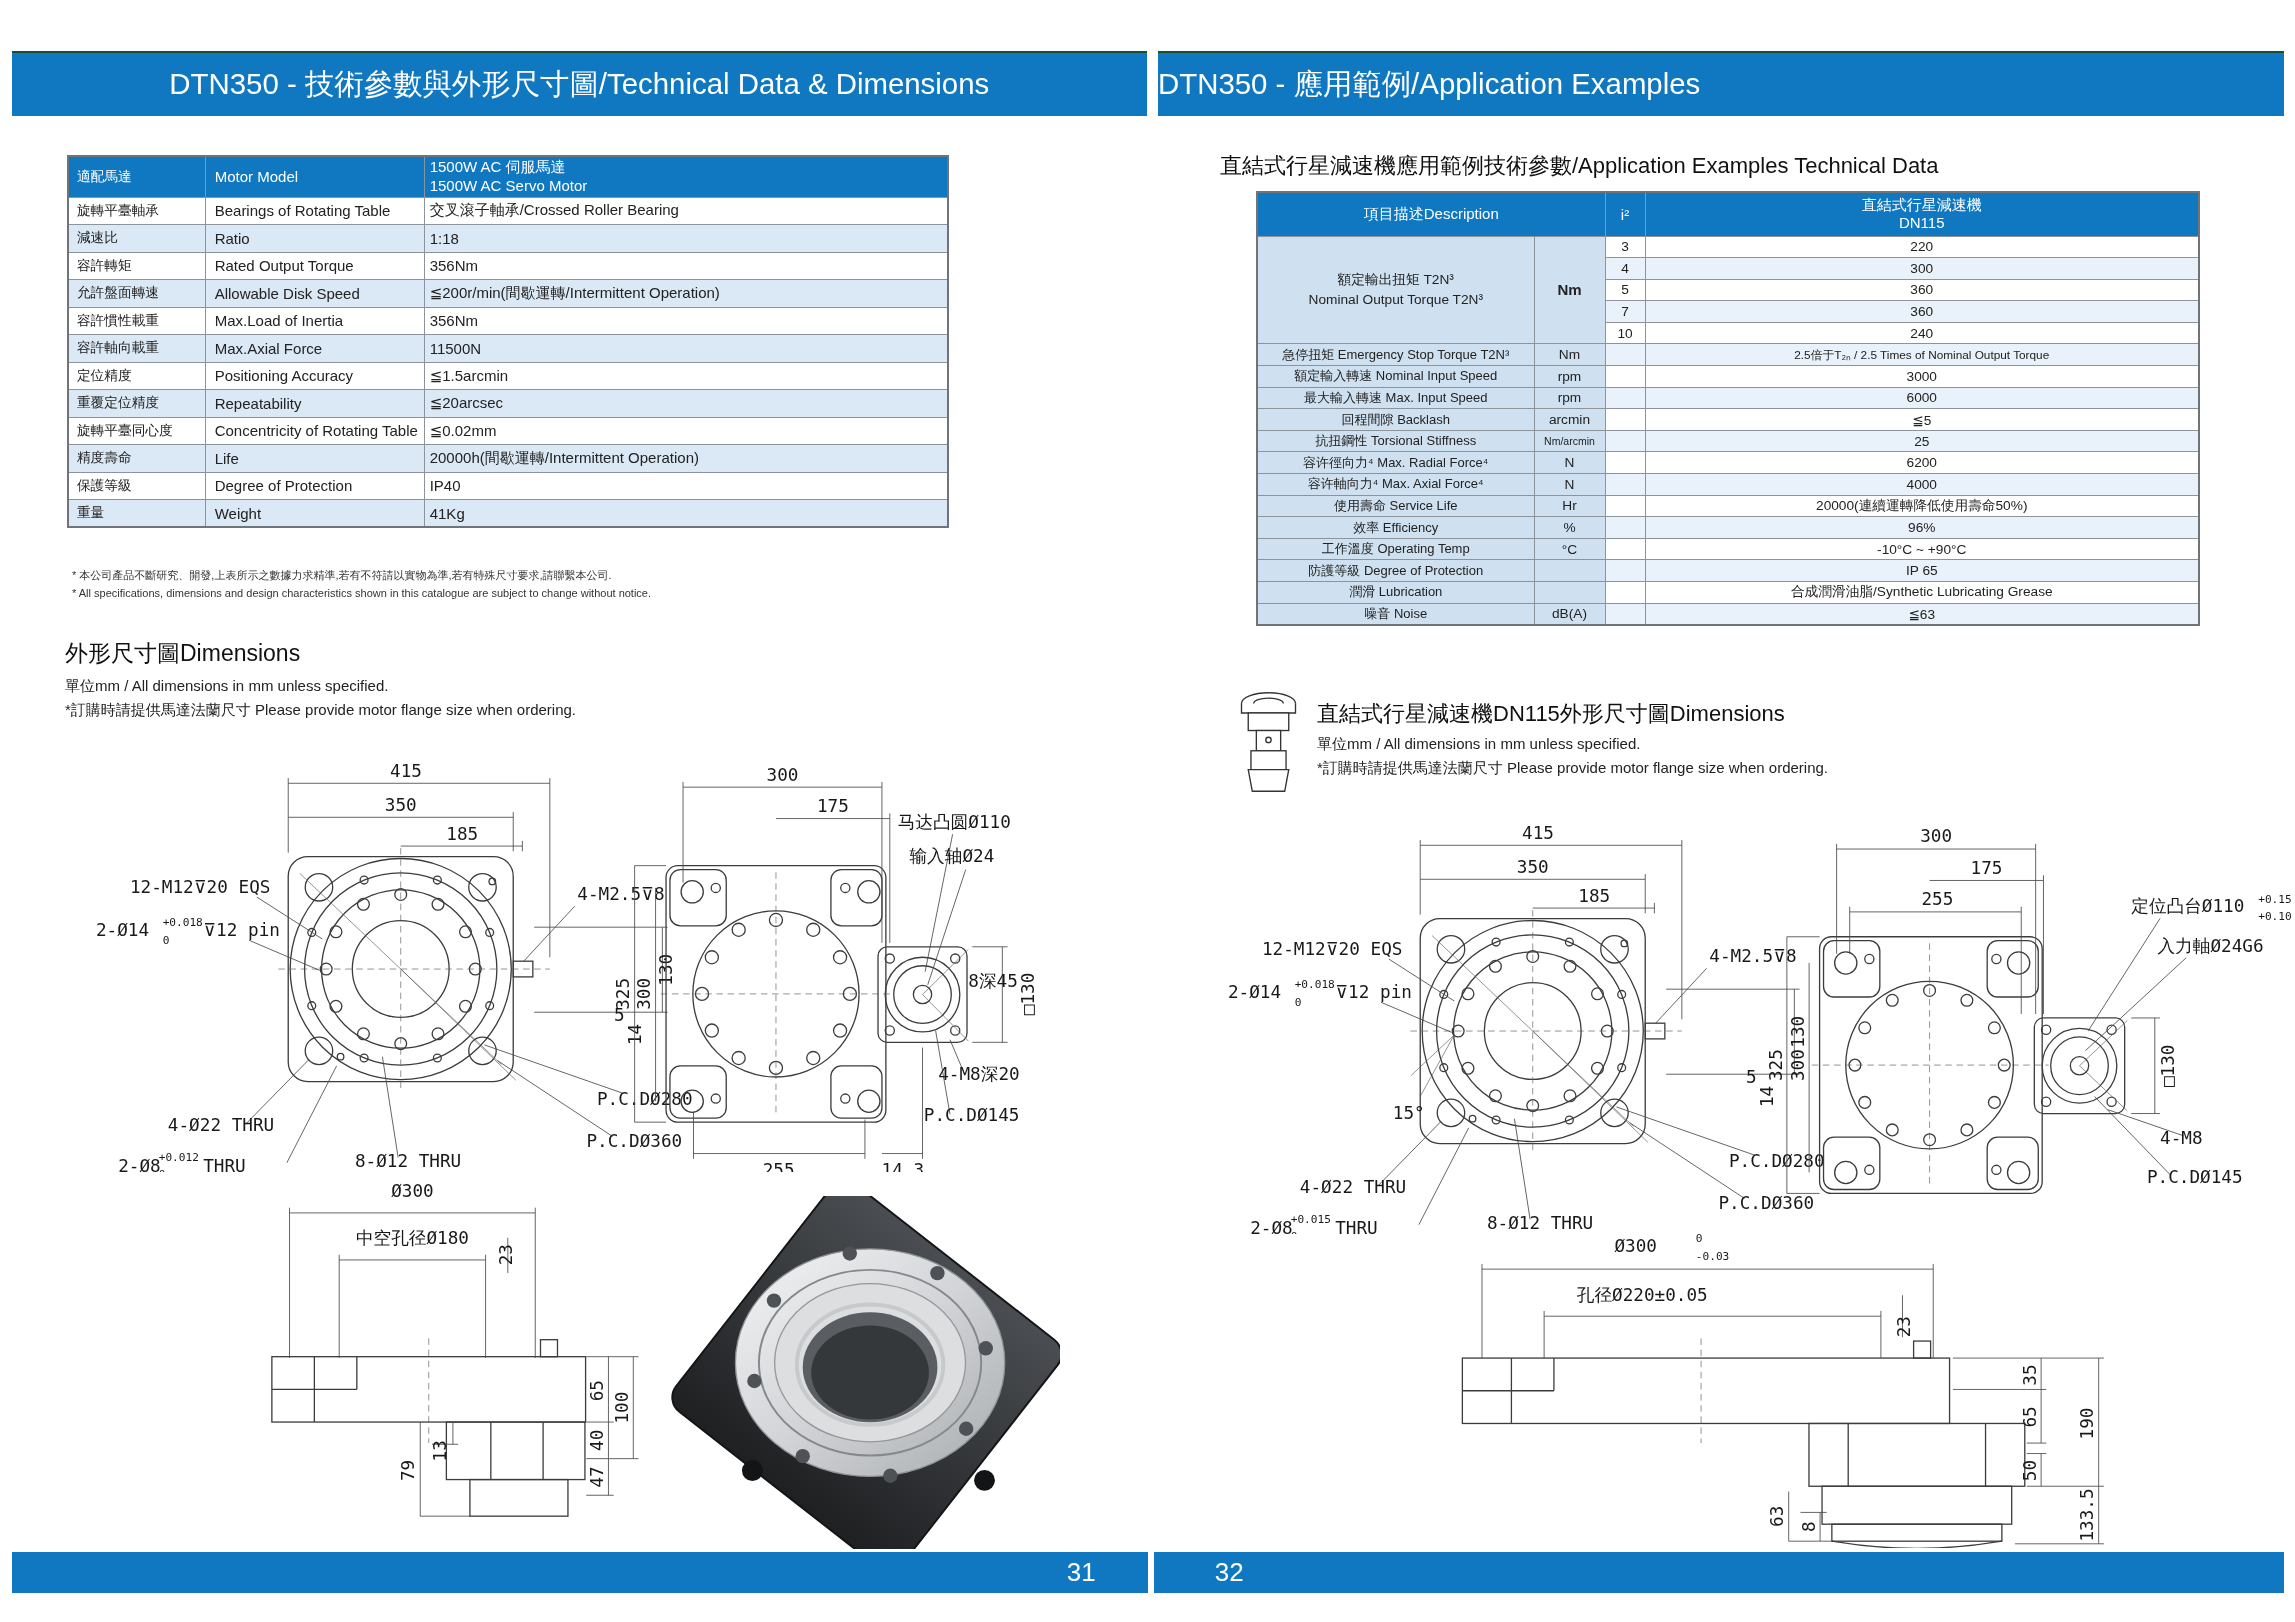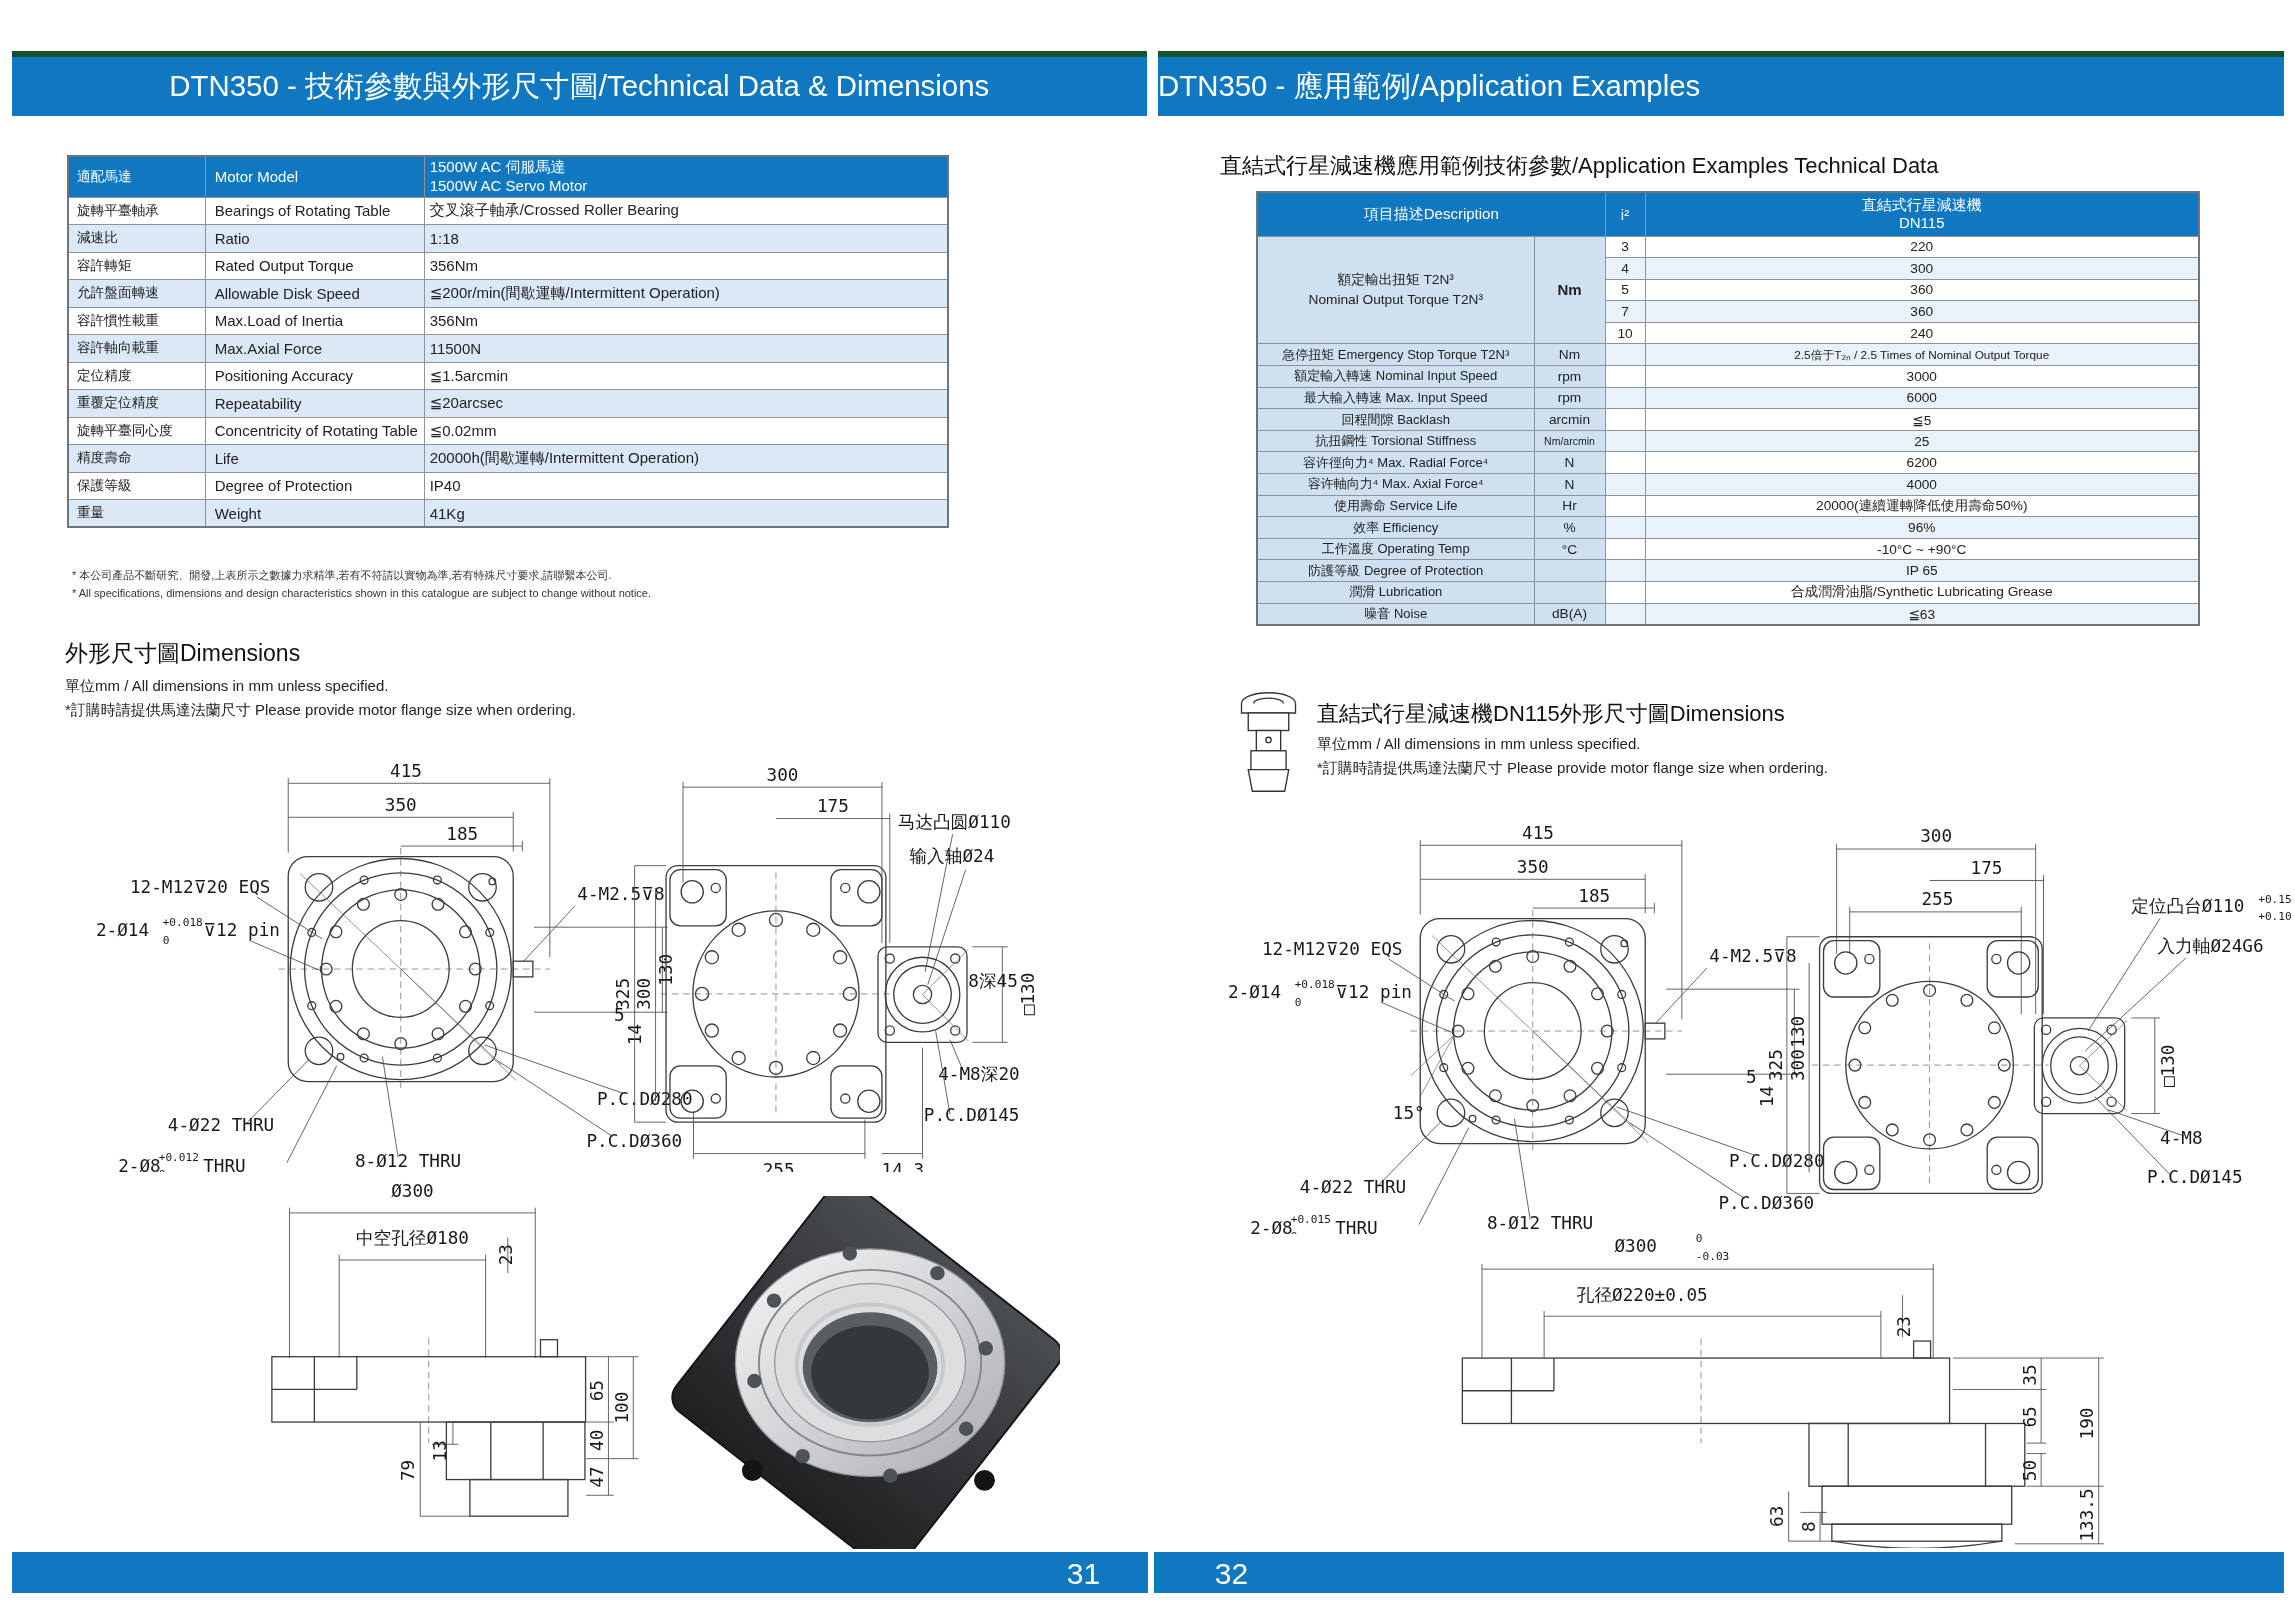--- a/index.html
+++ b/index.html
@@ -1,25 +1,25 @@
 <!DOCTYPE html>
 <html style="font-size:10.5px"><head>
 <meta charset="utf-8">
 <style>
   html,body{margin:0;padding:0;background:#e8e8e8}
   .page{position:relative;width:2295px;height:1623px;background:#fff;overflow:hidden;
         font-family:"Liberation Sans",sans-serif;color:#222}
   
   .hdr{position:absolute;top:51px;height:65px;background:#0f78c0;color:#fff;
-       display:flex;align-items:center;box-sizing:border-box;border-top:6px solid #14532d}
+       display:flex;align-items:center;box-sizing:border-box;border-top:2px solid #14532d}
   .hdr-left{left:11.8px;width:1135px;justify-content:center;font-size:29.4px}
   .hdr-right{left:1158px;width:1126px;font-size:29.4px}
   .footer{position:absolute;top:1552px;left:11.8px;width:2272px;height:41px;background:#0f78c0}
   .footer .divider{position:absolute;left:1136px;top:0;width:6.5px;height:41px;background:#fff}
-  .pagenum{position:absolute;top:5.2px;color:#fff;font-size:30px}
+  .pagenum{position:absolute;top:5.2px;color:#fff;font-size:26px}
   .pn-left{left:1055px}
   .pn-right{left:1203px}
 
   
   .t1{position:absolute;left:67px;top:155px;width:881px;border-collapse:collapse;
       table-layout:fixed;border:2px solid #6e747a}
   .t1 td{border:1.3px solid #8d939a;font-size:15px;padding:0 5.2px;overflow:hidden;vertical-align:middle}
   .t1 thead tr{height:41px}
   .t1 tbody tr{height:27.5px}
   .t1 thead td{background:#0f78c0;color:#fff}

